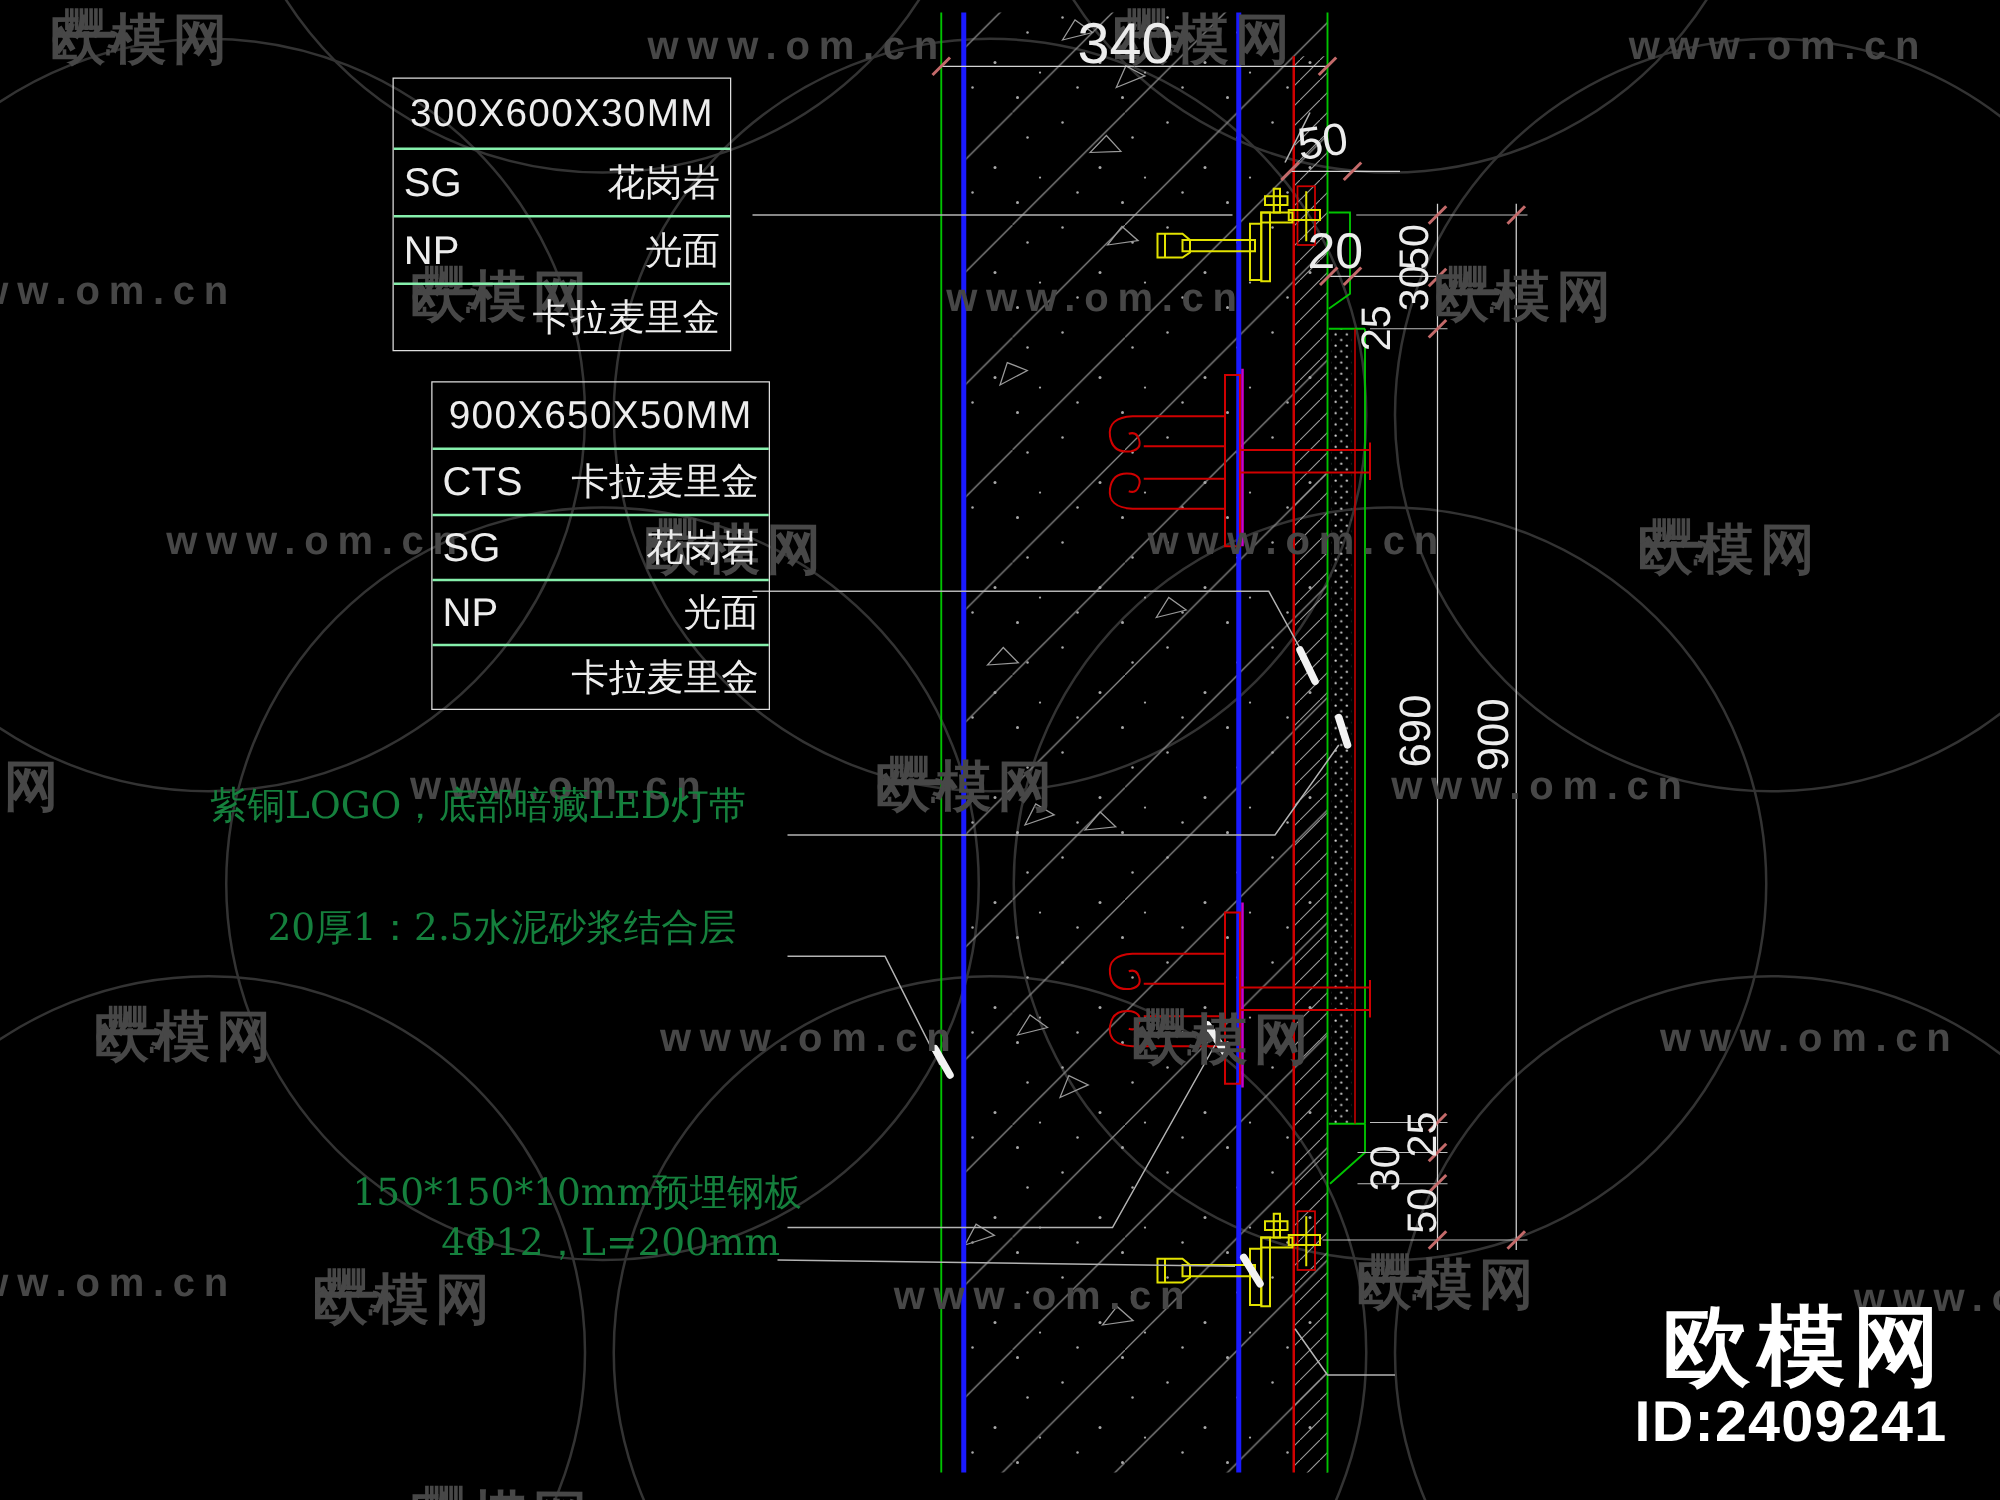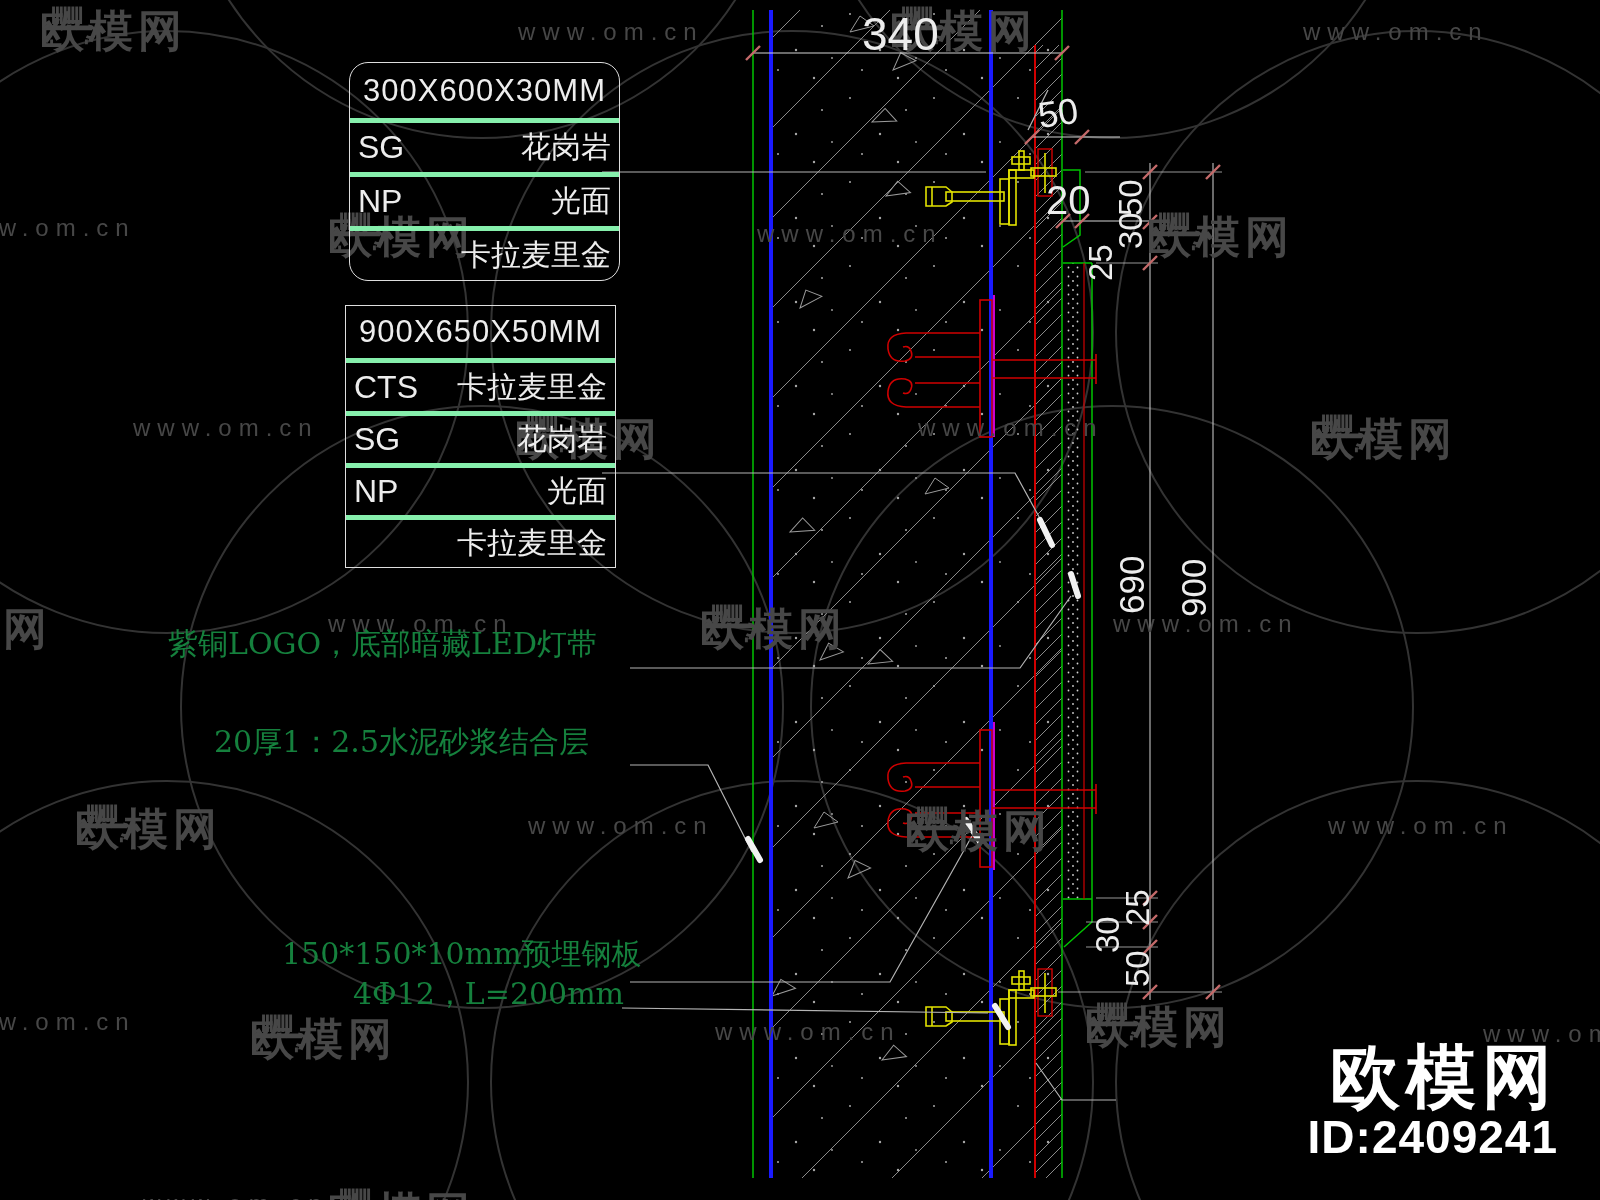--- a/index.html
+++ b/index.html
@@ -3,31 +3,31 @@
 <meta charset="utf-8">
 <style>
   html,body{margin:0;padding:0;background:#000;}
   #stage{position:relative;width:1600px;height:1200px;background:#000;overflow:hidden;
          font-family:"Liberation Sans",sans-serif;}
   #stage svg{position:absolute;left:0;top:0;}
   
   .wm-circle{position:absolute;border:2px solid #333;border-radius:50%;width:600px;height:600px;}
   .wm{position:absolute;display:flex;align-items:center;gap:10px;color:#474747;white-space:nowrap;}
   .wm-brand-text{font-size:44px;font-weight:bold;letter-spacing:5px;}
-  .wm-url-text{font-size:24px;font-weight:normal;letter-spacing:7px;}
+  .wm-url-text{font-size:32px;font-weight:bold;letter-spacing:7px;}
   .wm-sofa{width:58px;height:44px;color:#474747;}
   .wm-layer,.wm-circles{position:absolute;inset:0;}
   .wm-circles{z-index:0;}
   #drawing{z-index:1;}
   .wm-layer{z-index:2;}
   #overlay{z-index:3;}
   
   .spec-table{position:absolute;border:1px solid #dedede;color:#ededed;
               font-family:"Liberation Sans",sans-serif;font-size:30px;z-index:4;}
-  .spec-row{display:flex;align-items:center;border-top:5px solid #86efac;padding:0 8px;box-sizing:border-box;}
+  .spec-row{display:flex;align-items:center;border-top:2px solid #86efac;padding:0 8px;box-sizing:border-box;}
   .spec-row:first-child{border-top:none;justify-content:center;}
   .spec-key{font-size:32px;}
   .spec-val{margin-left:auto;font-family:"DejaVu Serif",serif;}
   .spec-head{letter-spacing:1px;font-size:31px;}
   
   .ann{position:absolute;color:#15803d;font-family:"DejaVu Serif",serif;font-size:30px;
        white-space:nowrap;z-index:4;}
   
   .badge{position:absolute;right:42px;top:1042px;text-align:right;color:#fff;z-index:5;}
   .badge-name{font-size:70px;font-weight:bold;letter-spacing:6px;line-height:1.0;}
@@ -421,21 +421,21 @@
       <text transform="translate(1142,249) rotate(-90)" font-size="33">30</text>
       <text transform="translate(1112,281) rotate(-90)" font-size="33">25</text>
       <text transform="translate(1144,614) rotate(-90)" font-size="35">690</text>
       <text transform="translate(1206,617) rotate(-90)" font-size="35">900</text>
       <text transform="translate(1149,926) rotate(-90)" font-size="33">25</text>
       <text transform="translate(1119,953) rotate(-90)" font-size="33">30</text>
       <text transform="translate(1149,987) rotate(-90)" font-size="33">50</text>
     </g>
   </svg>
 
-  <div class="spec-table" style="left:349px;top:62px;width:269px;border-radius:19px;">
+  <div class="spec-table" style="left:314px;top:62px;width:269px;">
     <div class="spec-row" style="height:55px;">
       <span class="spec-head">300X600X30MM</span>
     </div>
     <div class="spec-row" style="height:54px;">
       <span class="spec-key">SG</span>
       <span class="spec-val">花岗岩</span>
     </div>
     <div class="spec-row" style="height:54px;">
       <span class="spec-key">NP</span>
       <span class="spec-val">光面</span>

